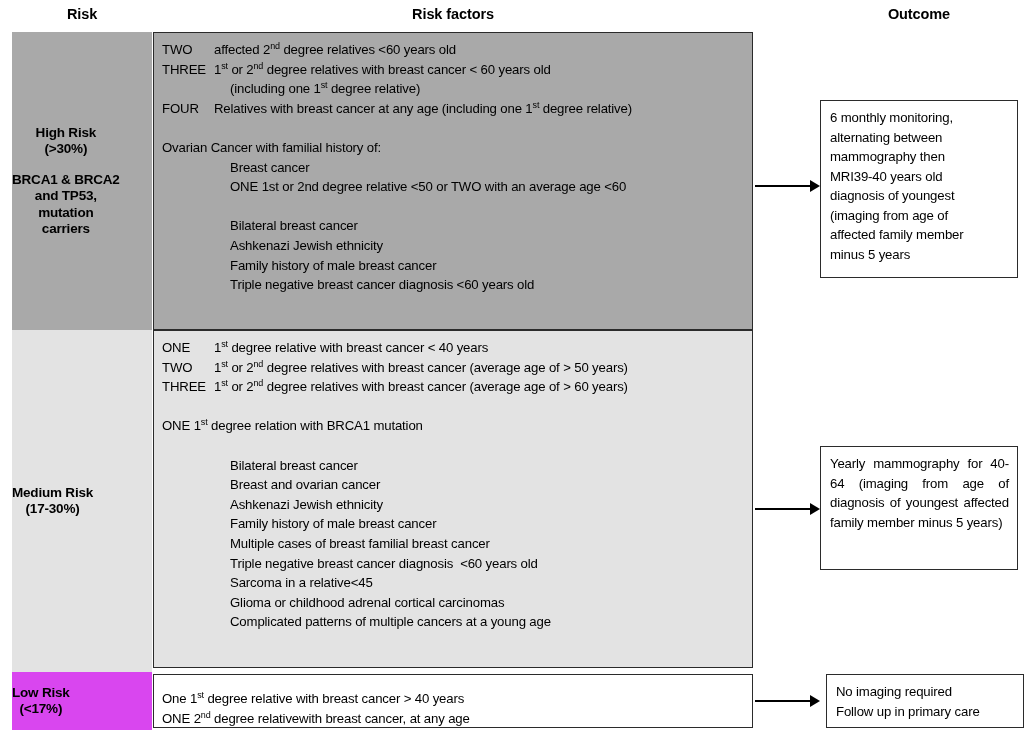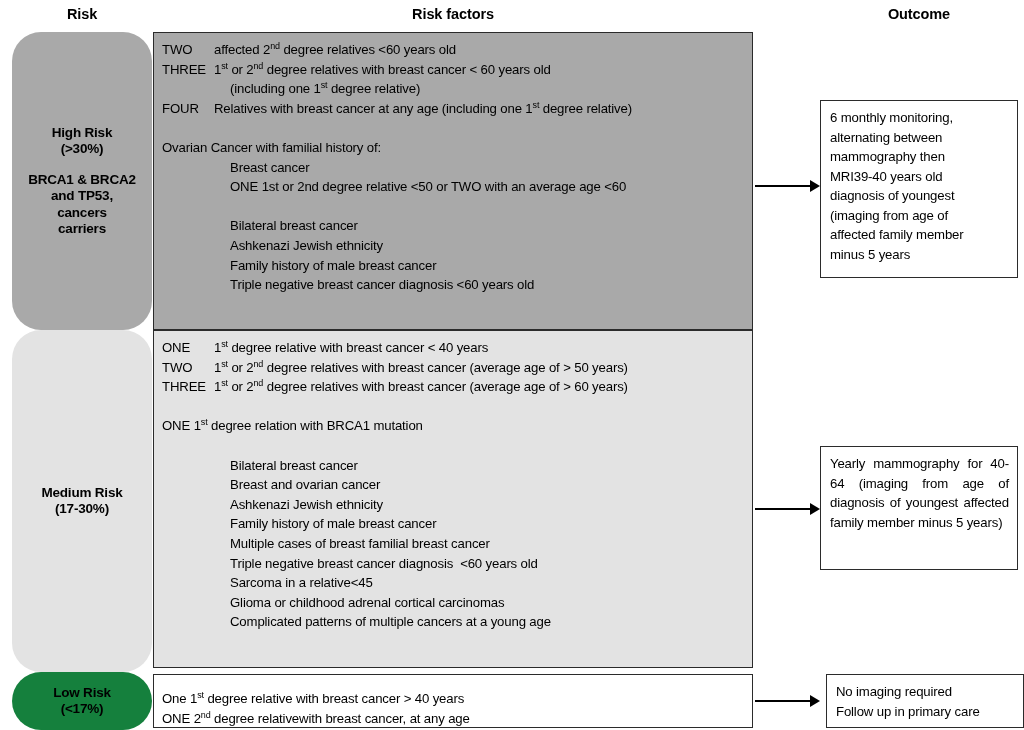--- a/index.html
+++ b/index.html
@@ -22,31 +22,30 @@
     letter-spacing:-0.1px;
   }
   #hdr-risk{left:12px;top:6px;width:140px;}
   #hdr-factors{left:153px;top:6px;width:600px;}
   #hdr-outcome{left:820px;top:6px;width:198px;}
 
   
   .risk-cell{
     position:absolute;
     left:12px;width:140px;
-    display:flex;align-items:center;justify-content:center;
+    display:flex;align-items:center;justify-content:flex-start;
     text-align:center;
     font-weight:bold;
     font-size:13.5px;
     line-height:16.5px;
     letter-spacing:-0.2px;
-    border-radius:29px;
   }
   #risk-high{top:32px;height:298px;background:#a9a9a9;}
   #risk-medium{top:330px;height:342px;background:#e3e3e3;}
-  #risk-low{top:672px;height:58px;background:#15803d;}
+  #risk-low{top:672px;height:58px;background:#d946ef;}
   .risk-cell .stack{display:block;}
   .risk-cell .gap{display:block;height:14px;}
 
   
   .factors-box{
     position:absolute;
     left:153px;width:600px;
     border:1.6px solid #2b2b2b;
     box-sizing:border-box;
     font-size:13.2px;
@@ -112,21 +111,21 @@
   <div class="col-header" id="hdr-factors">Risk factors</div>
   <div class="col-header" id="hdr-outcome">Outcome</div>
 
   <div class="risk-cell" id="risk-high">
     <span class="stack">
       <span class="ln">High Risk</span>
       <span class="ln">(&gt;30%)</span>
       <span class="gap"></span>
       <span class="ln">BRCA1 &amp; BRCA2</span>
       <span class="ln">and TP53,</span>
-      <span class="ln">cancers</span>
+      <span class="ln">mutation</span>
       <span class="ln">carriers</span>
     </span>
   </div>
 
   <div class="factors-box" id="factors-high">
     <span class="ln"><span class="tag">TWO</span><span>affected 2</span><sup>nd</sup><span> degree relatives &lt;60 years old</span></span>
     <span class="ln"><span class="tag">THREE</span><span>1</span><sup>st</sup><span> or 2</span><sup>nd</sup><span> degree relatives with breast cancer &lt; 60 years old</span></span>
     <span class="ln ind2"><span>(including one 1</span><sup>st</sup><span> degree relative)</span></span>
     <span class="ln"><span class="tag">FOUR</span><span>Relatives with breast cancer at any age (including one 1</span><sup>st</sup><span> degree relative)</span></span>
     <span class="ln blank"></span>

